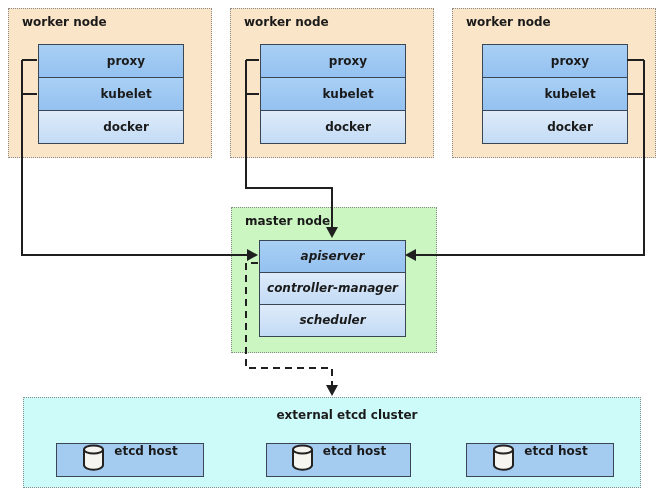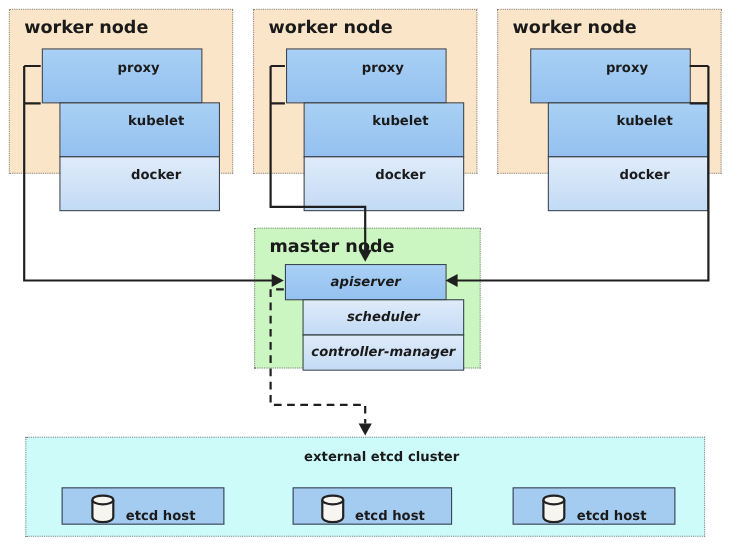--- a/index.html
+++ b/index.html
@@ -17,39 +17,39 @@
     --text:#1A1A1A;
   }
   html,body{margin:0;padding:0;background:#FFFFFF;}
   .canvas{
     position:relative;width:664px;height:497px;overflow:hidden;
     font-family:"DejaVu Sans","Liberation Sans",sans-serif;
     color:var(--text);background:#FFFFFF;
   }
   .canvas *{box-sizing:border-box;}
   .group{position:absolute;border:1px dotted var(--dotted-border);}
-  .group-title{position:absolute;top:6px;left:13px;font-size:16px;font-weight:bold;white-space:nowrap;}
+  .group-title{position:absolute;top:6px;left:13px;font-size:12px;font-weight:bold;white-space:nowrap;}
   .worker{background:var(--worker-bg);width:204px;height:150px;top:8px;}
-  .master{background:var(--master-bg);left:231px;top:207px;width:206px;height:128px;}
+  .master{background:var(--master-bg);left:231px;top:207px;width:206px;height:146px;}
   .etcd{background:var(--etcd-bg);left:23px;top:397px;width:618px;height:91px;}
   .etcd-title{position:absolute;top:10px;left:0;width:100%;text-align:center;font-size:12px;font-weight:bold;margin-left:15px;}
   .stack{position:absolute;}
   .comp{
     position:relative;width:100%;border:1px solid var(--box-border);
     text-align:center;font-size:12px;font-weight:bold;
   }
-  .comp + .comp{margin-top:-1px;margin-left:16px;}
-  .worker .comp{height:50px;line-height:32px;padding-left:30px;}
+  .comp + .comp{margin-top:-1px;}
+  .worker .comp{height:34px;line-height:32px;padding-left:30px;}
   .master .comp{height:33px;line-height:31px;}
   .comp-primary{background:linear-gradient(180deg,var(--primary-top) 0%,var(--primary-bottom) 100%);}
   .comp-secondary{background:linear-gradient(180deg,var(--secondary-top) 0%,var(--secondary-bottom) 100%);}
   .host{
     position:absolute;top:45px;height:34px;border:1px solid var(--box-border);
     background:var(--host-blue);
-    display:flex;align-items:flex-end;justify-content:center;gap:9px;
+    display:flex;align-items:flex-start;justify-content:center;gap:9px;
     font-size:12px;font-weight:bold;
   }
   .db-icon{flex:0 0 auto;display:block;}
   .arrows{position:absolute;left:0;top:0;width:664px;height:497px;pointer-events:none;}
   .arrow-line{stroke:var(--arrow);stroke-width:2;fill:none;}
   .arrow-dashed{stroke-dasharray:7 5;}
   .arrow-head{fill:var(--arrow);stroke:none;}
 </style>
 </head>
 <body>
@@ -80,22 +80,22 @@
       <div class="comp comp-primary">proxy</div>
       <div class="comp comp-primary">kubelet</div>
       <div class="comp comp-secondary">docker</div>
     </div>
   </div>
 
   <div class="group master">
     <div class="group-title">master node</div>
     <div class="stack" style="left:27px;top:32px;width:147px;font-style:italic;">
       <div class="comp comp-primary">apiserver</div>
+      <div class="comp comp-secondary">controller-manager</div>
       <div class="comp comp-secondary">scheduler</div>
-      <div class="comp comp-secondary">controller-manager</div>
     </div>
   </div>
 
   <div class="group etcd">
     <div class="etcd-title">external etcd cluster</div>
 
     <div class="host" style="left:32px;width:148px;">
       <svg class="db-icon" width="23" height="27" viewBox="0 0 23 27">
         <path d="M2 5.5 V21 a9.5 4.7 0 0 0 19 0 V5.5" fill="#F6F5EF" stroke="#222" stroke-width="2"></path>
         <ellipse cx="11.5" cy="5.5" rx="9.5" ry="4" fill="#F6F5EF" stroke="#222" stroke-width="2"></ellipse>

